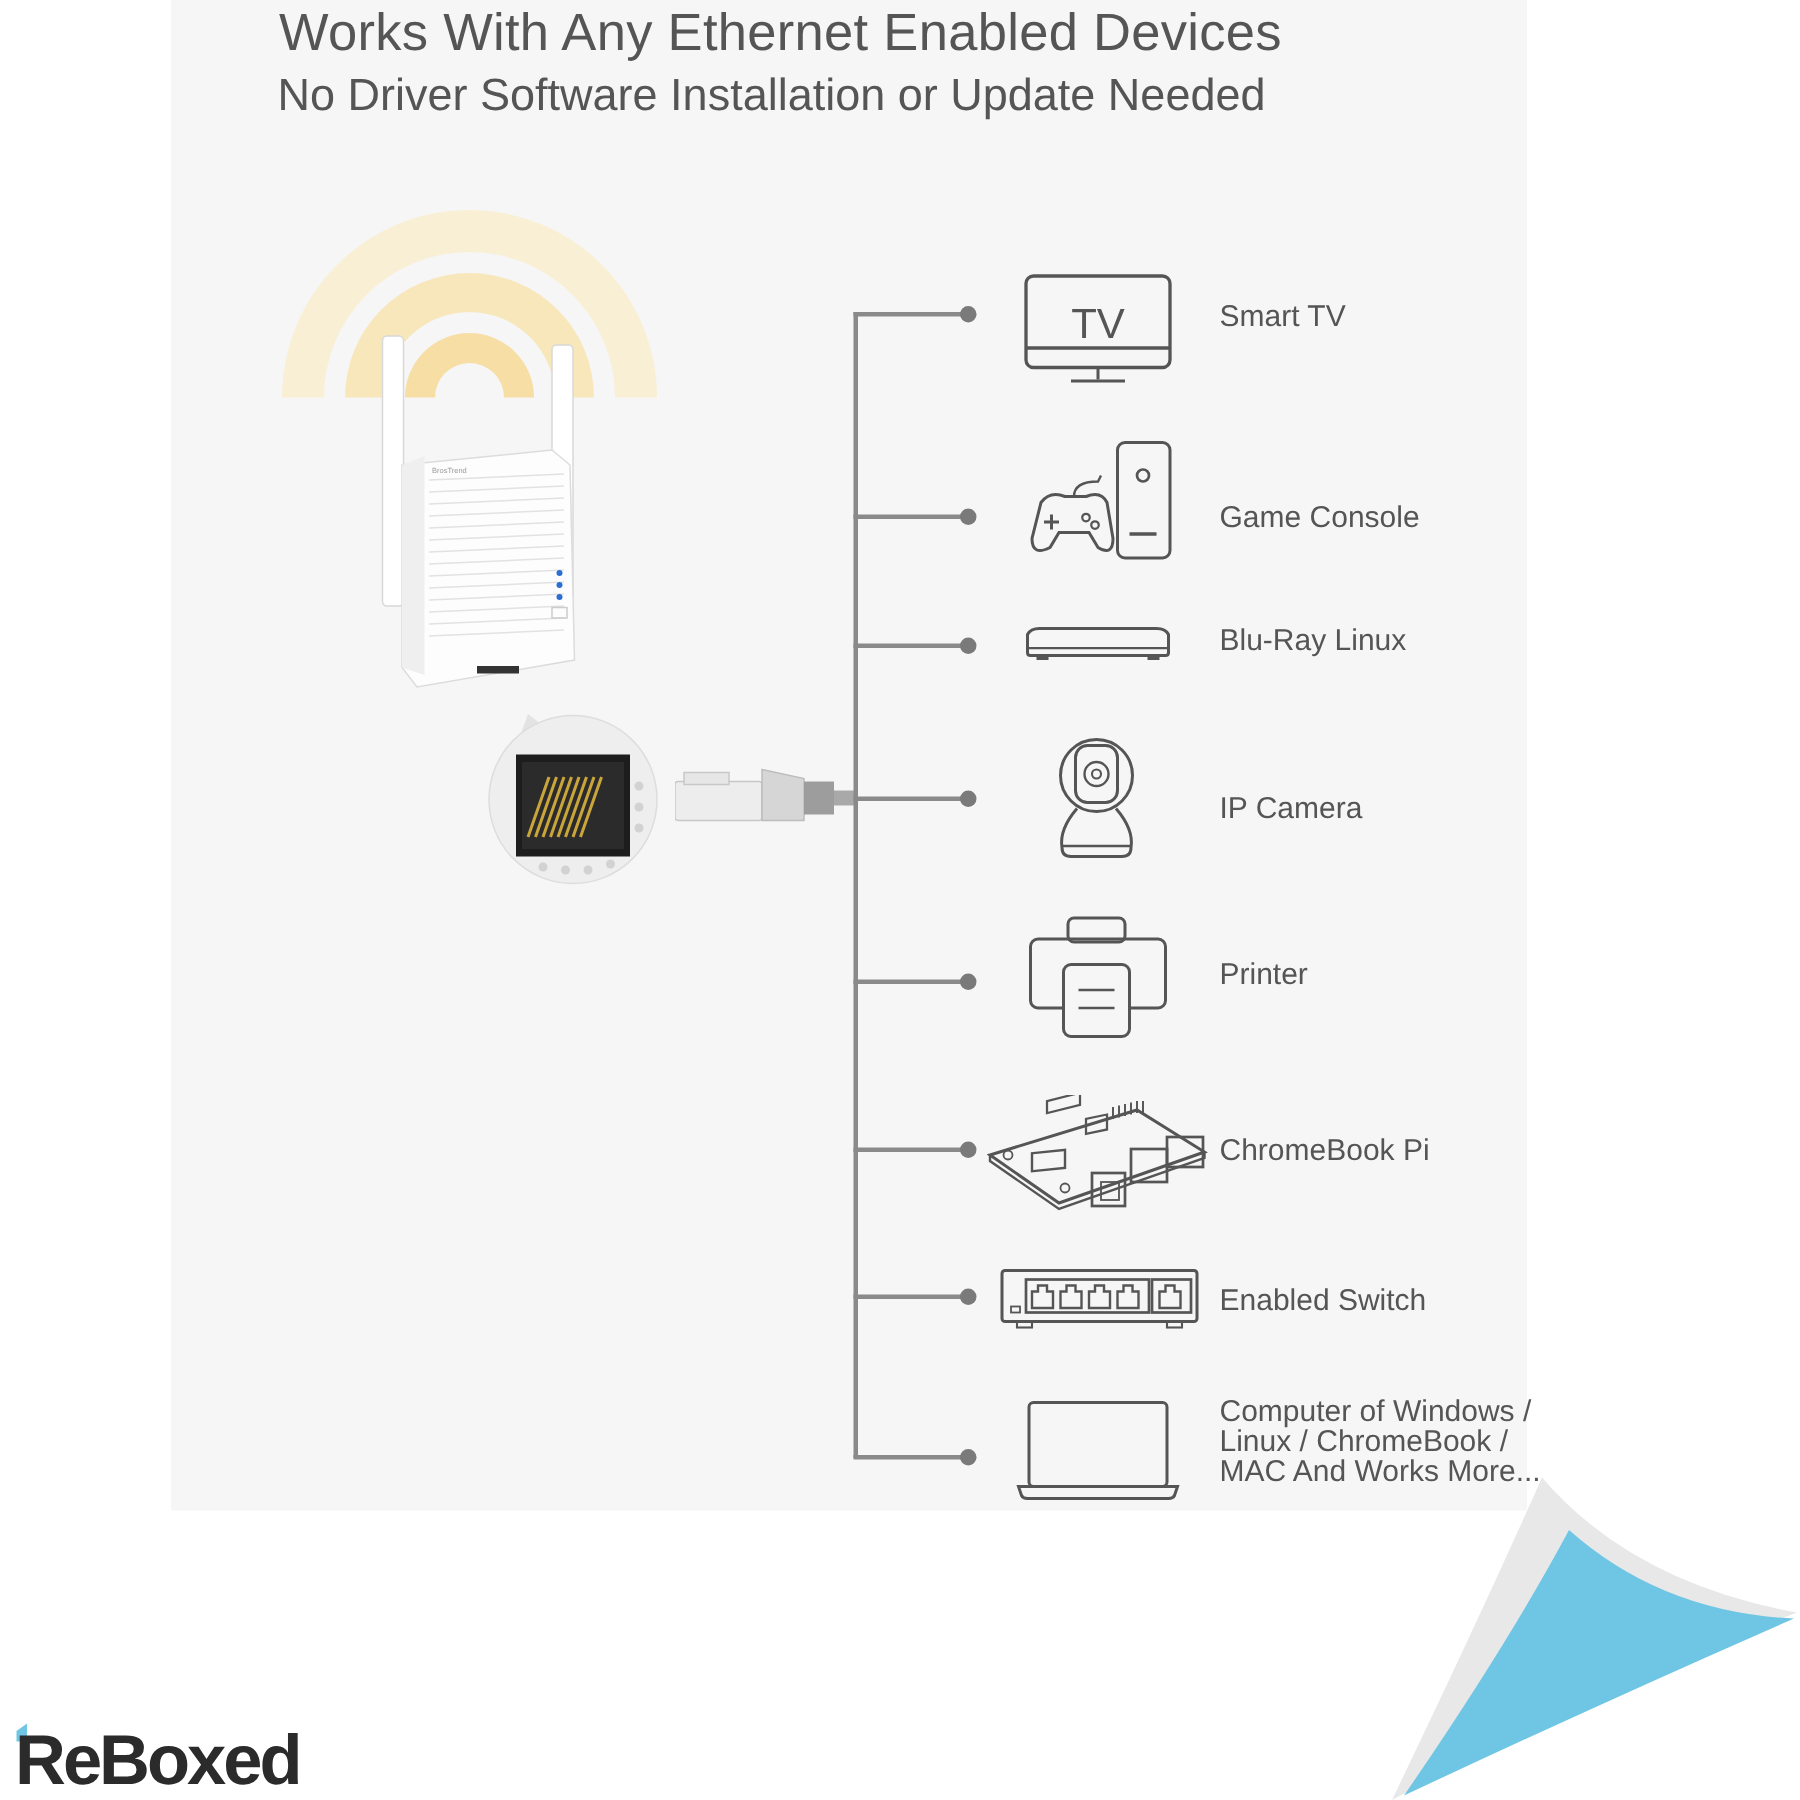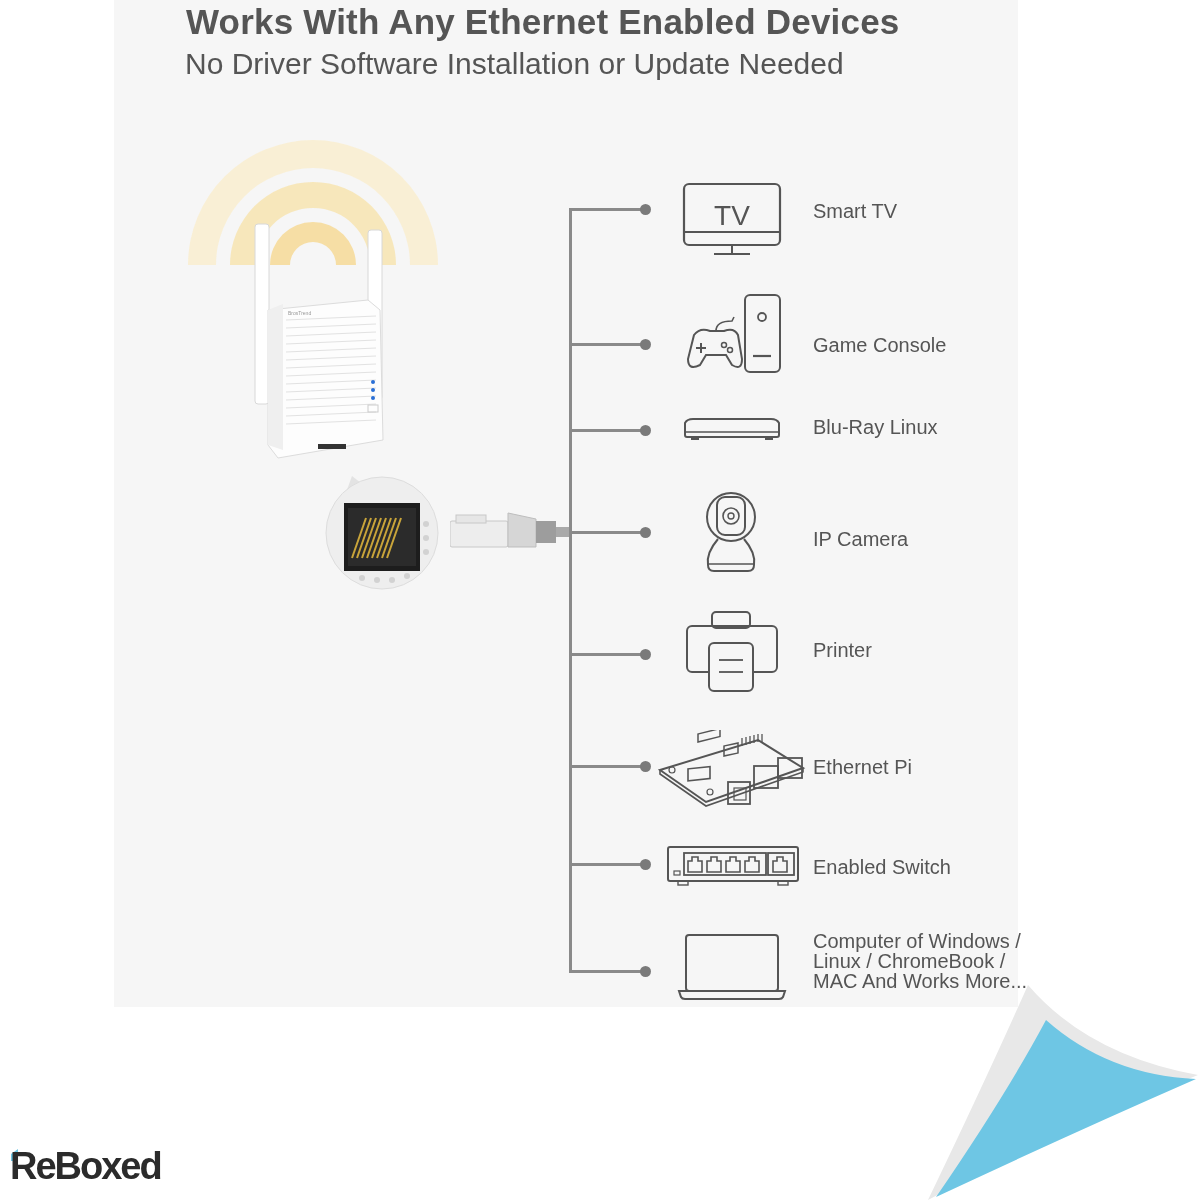--- a/index.html
+++ b/index.html
@@ -1,30 +1,30 @@
 <!DOCTYPE html>
 <html><head>
 <meta charset="utf-8">
 <style>
   html, body { margin:0; padding:0; }
   body { width:1200px; height:1200px; background:#ffffff; position:relative; overflow:hidden;
          font-family:"Liberation Sans", sans-serif; }
   .panel { position:absolute; left:114px; top:0; width:904px; height:1007px; background:#f6f6f6; }
-  .title { position:absolute; left:186px; top:2px; font-size:35px; font-weight:bold; color:#555555; white-space:nowrap; letter-spacing:0.2px; }
+  .title { position:absolute; left:186px; top:2px; font-size:35px; font-weight:normal; color:#555555; white-space:nowrap; letter-spacing:0.2px; }
   .subtitle { position:absolute; left:185px; top:47px; font-size:30px; color:#555555; white-space:nowrap; }
   .trunk { position:absolute; left:569px; top:208px; width:3px; height:764px; background:#8a8a8a; }
   .branch { position:absolute; left:569px; height:3px; width:76px; background:#8a8a8a; }
   .dot { position:absolute; width:11px; height:11px; border-radius:50%; background:#7a7a7a; }
   .dev-icon { position:absolute; }
   .dev-label { position:absolute; left:813px; font-size:20px; color:#555555; line-height:20px; white-space:pre-line; }
   .glow { position:absolute; }
   .extender { position:absolute; }
   .port-zoom { position:absolute; }
   .cable { position:absolute; }
-  .logo { position:absolute; left:10px; top:1145px; font-size:38px; font-weight:bold; color:#2b2b2b; letter-spacing:-2px; }
+  .logo { position:absolute; left:10px; top:1145px; font-size:47px; font-weight:bold; color:#2b2b2b; letter-spacing:-2px; }
   .logo-corner { position:absolute; left:10px; top:1148px; }
   .curl { position:absolute; left:928px; top:975px; }
 </style>
 </head>
 <body>
 
 <div class="panel"></div>
 
 <div class="title">Works With Any Ethernet Enabled Devices</div>
 <div class="subtitle">No Driver Software Installation or Update Needed</div>
@@ -183,21 +183,21 @@
     </g>
     <rect x="66" y="30" width="14" height="10" fill="none" stroke="#555" stroke-width="1.5" transform="skewY(-12)"></rect>
     <rect x="30" y="42" width="22" height="12" fill="none" stroke="#555" stroke-width="1.6" transform="skewY(-6)"></rect>
     <rect x="70" y="52" width="22" height="22" fill="none" stroke="#555" stroke-width="1.8"></rect>
     <rect x="76" y="58" width="12" height="12" fill="none" stroke="#555" stroke-width="1.2"></rect>
     <rect x="96" y="36" width="24" height="22" fill="none" stroke="#555" stroke-width="1.8"></rect>
     <rect x="120" y="28" width="24" height="20" fill="none" stroke="#555" stroke-width="1.8"></rect>
     <circle cx="14" cy="40" r="3" fill="none" stroke="#555" stroke-width="1.2"></circle>
     <circle cx="52" cy="62" r="3" fill="none" stroke="#555" stroke-width="1.2"></circle>
   </svg>
-  <div class="dev-label" style="top:757px;">Ethernet Pi</div>
+  <div class="dev-label" style="top:757px;">ChromeBook Pi</div>
 
   <div class="branch" style="top:863px;"></div>
   <div class="dot" style="left:640px;top:859px;"></div>
   <svg class="dev-icon" style="left:666px;top:845px;" width="134" height="42" viewBox="0 0 134 42">
     <rect x="2" y="2" width="130" height="34" rx="2" fill="none" stroke="#555" stroke-width="2"></rect>
     <rect x="8" y="26" width="6" height="4" fill="none" stroke="#555" stroke-width="1.2"></rect>
     <rect x="18" y="8" width="82" height="22" fill="none" stroke="#555" stroke-width="1.8"></rect>
     <rect x="102" y="8" width="26" height="22" fill="none" stroke="#555" stroke-width="1.8"></rect>
     <g fill="none" stroke="#555" stroke-width="1.6">
       <path d="M22,27 L22,16 L26,16 L26,12 L32,12 L32,16 L36,16 L36,27 Z"></path>

